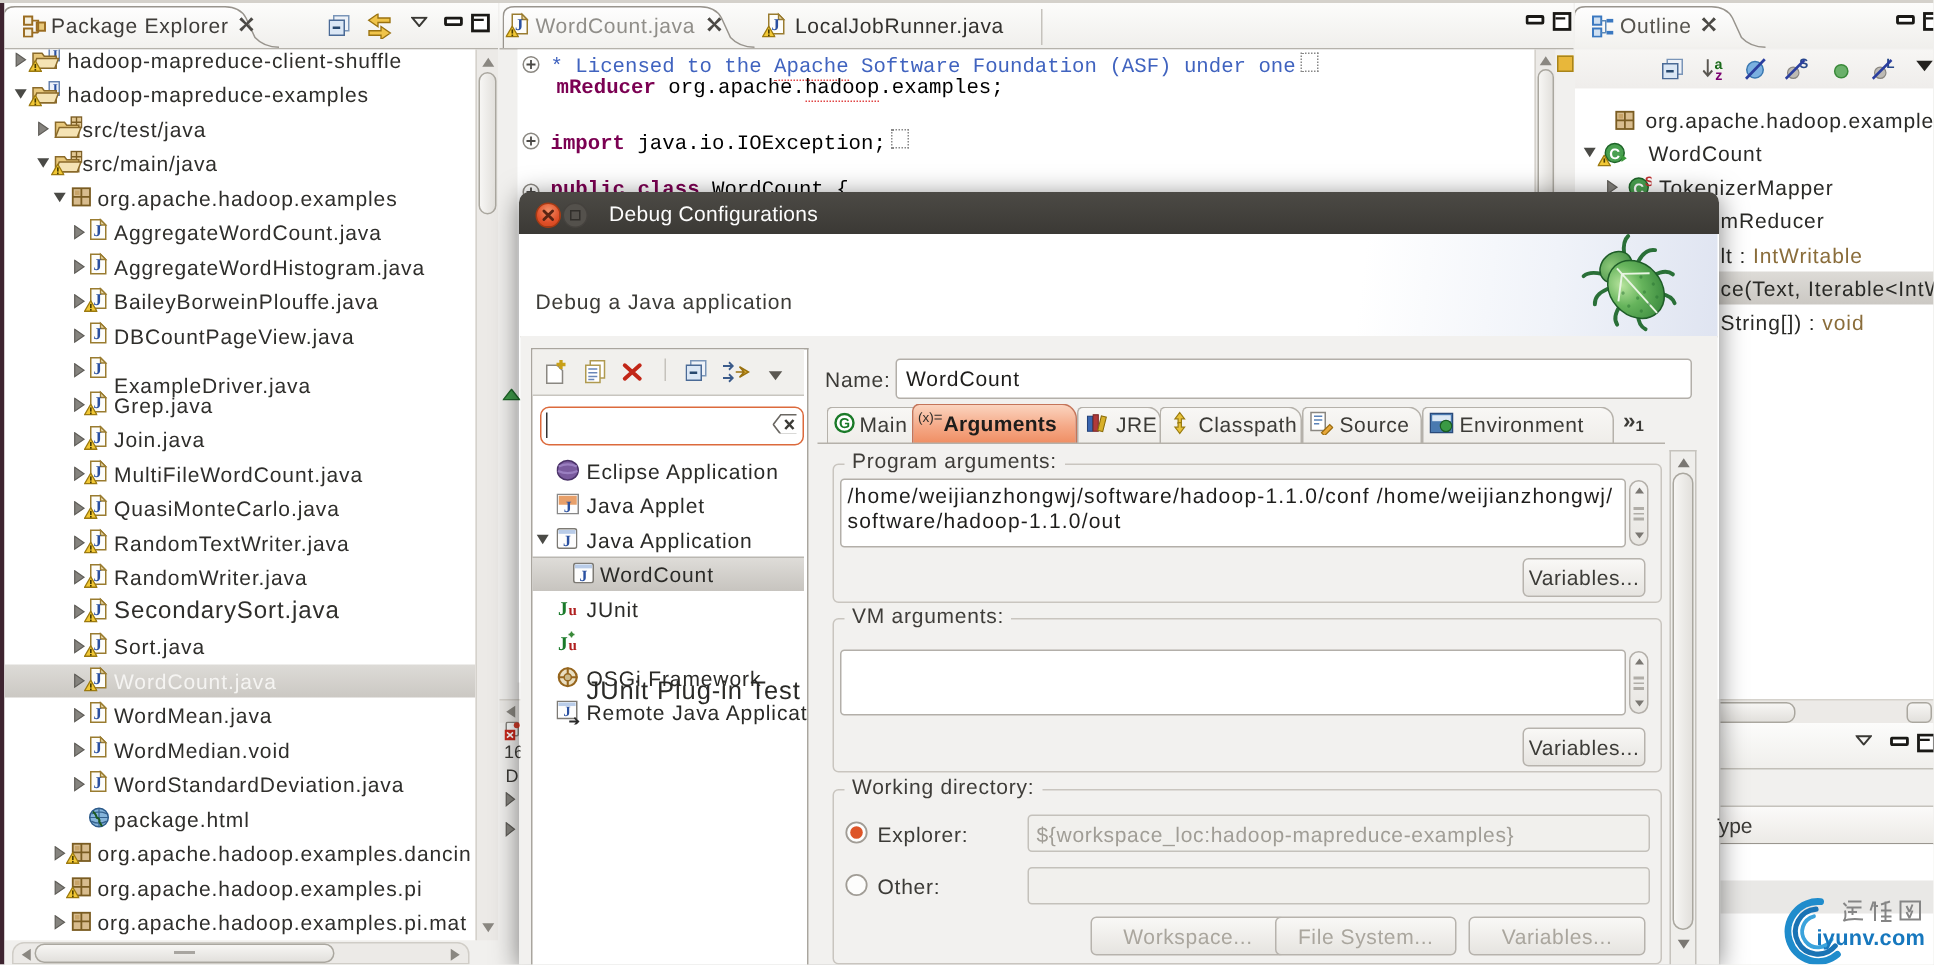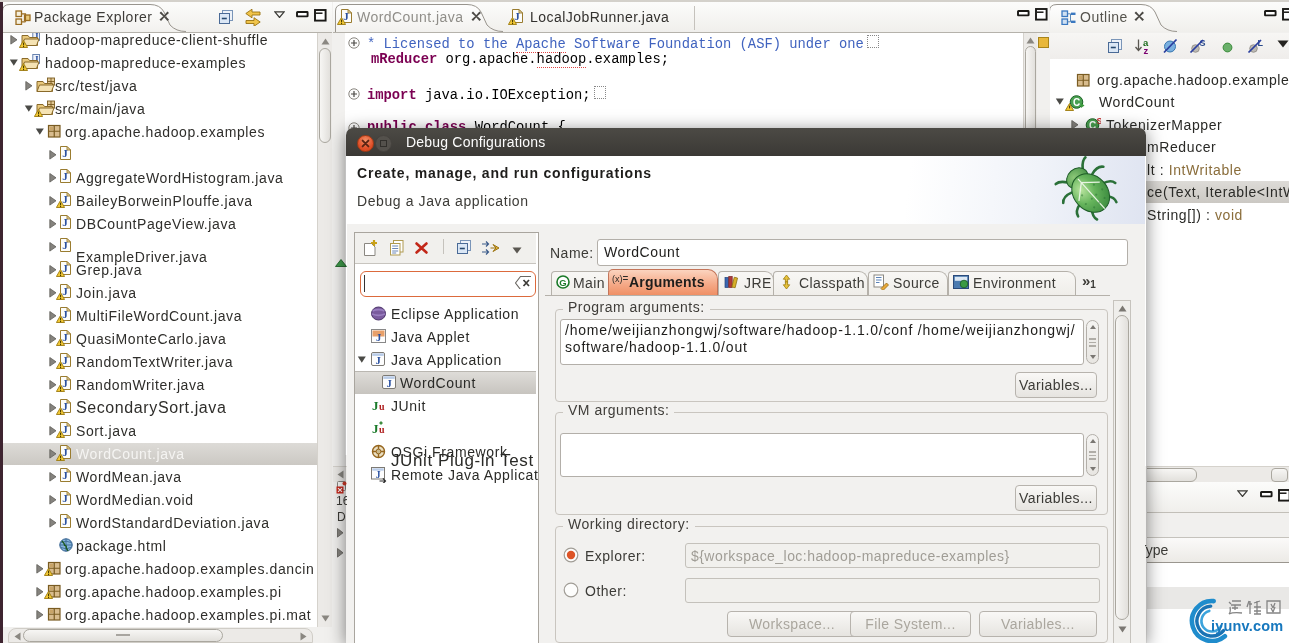--- a/index.html
+++ b/index.html
@@ -155,20 +155,21 @@
           <path d="M1.8 0.5 L8 4.8 L1.8 9.1 Z" fill="#85837e" stroke="#5f5d58" stroke-width="0.8"></path>
         </svg>
       </div>
       <div style="position:absolute;left:56px;top:112px;width:13px;height:16px;">
         <svg width="13" height="16" viewBox="0 0 13 16" style="">
           <path d="M1.5 1.5 h6.5 l3.5 3.5 v9.5 h-10 z" fill="#fdfdfa" stroke="#9a7c30" stroke-width="1"></path>
           <path d="M8 1.5 l3.5 3.5 h-3.5 z" fill="#e8d8a8" stroke="#9a7c30" stroke-width="0.9"></path>
           <text x="6" y="12" font-family="Liberation Serif,serif" font-size="11" font-weight="bold" fill="#2a50a0" text-anchor="middle">J</text>
         </svg>
       </div>
+      <div style="position:absolute;left:73px;top:111px;height:22px;line-height:22px;font-size:14px;letter-spacing:0.6px;color:#2f2e2b;white-space:nowrap;">AggregateWordCount.java</div>
       <div style="position:absolute;left:45px;top:140px;">
         <svg width="10" height="10" viewBox="0 0 10 10" style="">
           <path d="M1.8 0.5 L8 4.8 L1.8 9.1 Z" fill="#85837e" stroke="#5f5d58" stroke-width="0.8"></path>
         </svg>
       </div>
       <div style="position:absolute;left:56px;top:135px;width:13px;height:16px;">
         <svg width="13" height="16" viewBox="0 0 13 16" style="">
           <path d="M1.5 1.5 h6.5 l3.5 3.5 v9.5 h-10 z" fill="#fdfdfa" stroke="#9a7c30" stroke-width="1"></path>
           <path d="M8 1.5 l3.5 3.5 h-3.5 z" fill="#e8d8a8" stroke="#9a7c30" stroke-width="0.9"></path>
           <text x="6" y="12" font-family="Liberation Serif,serif" font-size="11" font-weight="bold" fill="#2a50a0" text-anchor="middle">J</text>
@@ -833,21 +834,20 @@
     <div class="abs" style="left:11px;top:7px;width:17px;height:17px;border-radius:50%;background:radial-gradient(circle at 50% 30%,#f29067,#e0502a 60%,#cf4317);border:1px solid #a63a14;box-sizing:border-box;">
       <svg width="15" height="15" viewBox="0 0 15 15" style="position:absolute;left:0;top:0;">
         <path d="M4.6 4.6 L10.4 10.4 M10.4 4.6 L4.6 10.4" stroke="#5a2413" stroke-width="1.9" stroke-linecap="round"></path>
       </svg>
     </div>
     <div class="abs" style="left:29px;top:7px;width:17px;height:17px;border-radius:50%;background:#54514c;border:1px solid #45423e;box-sizing:border-box;">
       <span style="position:absolute;left:4.2px;top:4.2px;width:6.6px;height:6.6px;border:1.7px solid #312f2b;box-sizing:border-box;"></span>
     </div>
     <div class="abs" style="left:60px;top:5.5px;font-size:14px;font-weight:normal;letter-spacing:0.2px;color:#fcfcfc;">Debug Configurations</div>
     <div class="abs" style="left:1px;top:28px;width:798px;height:68px;background:linear-gradient(97deg,#ffffff 70%,#f0f3f9 86%,#dfe4f1 100%);border-bottom:1px solid #cbc7c1;"></div>
-    <div class="abs" style="left:11px;top:37px;font-size:14px;font-weight:bold;letter-spacing:0.8px;color:#1e1d1b;">Create, manage, and run configurations</div>
     <div class="abs" style="left:11px;top:65px;font-size:14px;letter-spacing:0.6px;color:#3c3b37;">Debug a Java application</div>
     <div class="abs" style="left:706px;top:27px;">
       <svg width="72" height="70" viewBox="0 0 72 70" style="">
         <defs>
           <radialGradient id="bug1" cx="0.35" cy="0.3" r="0.9">
             <stop offset="0" stop-color="#b8e49e"></stop>
             <stop offset="0.4" stop-color="#66b45c"></stop>
             <stop offset="1" stop-color="#2e7e36"></stop>
           </radialGradient>
           <radialGradient id="bug2" cx="0.4" cy="0.35" r="0.9">

